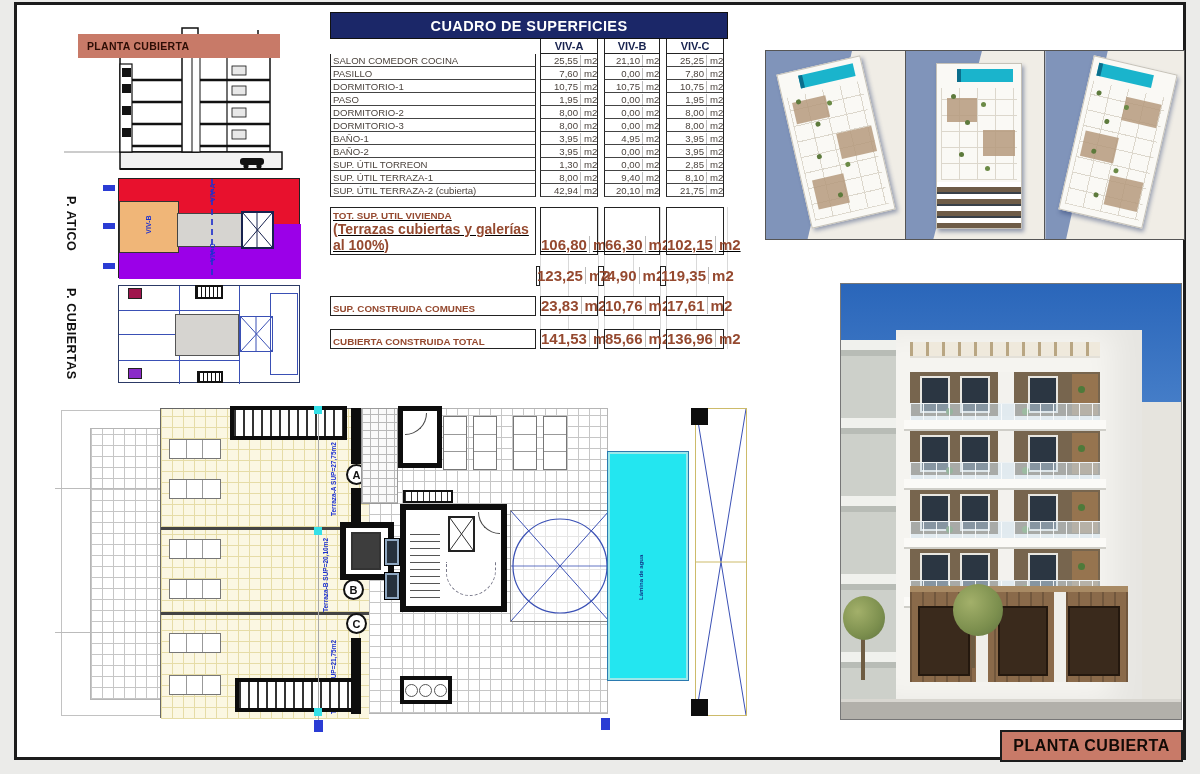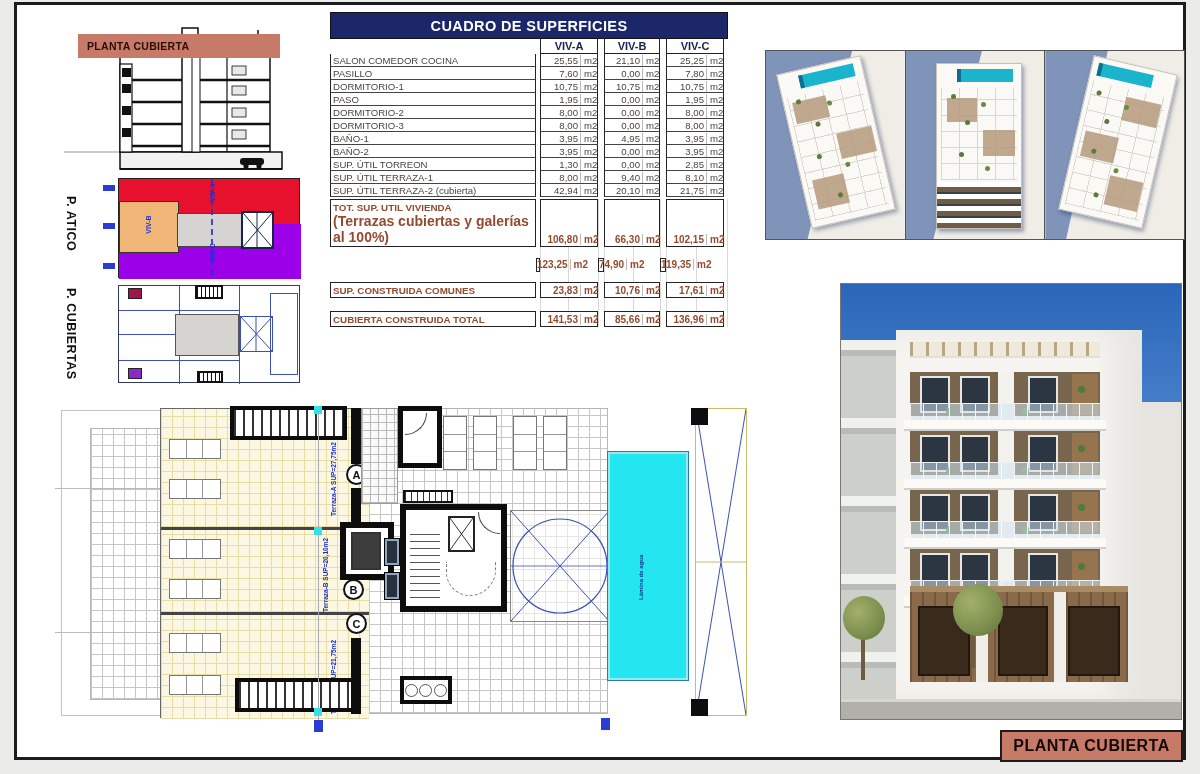--- a/index.html
+++ b/index.html
@@ -50,21 +50,21 @@
   .trow > .tval { display:flex; align-items:center; border-left:1px solid #222; border-right:1px solid #222; border-bottom:1px solid #444; font-size:9.6px; color:#4c443e; }
   .trow > .tval .num { flex:1; text-align:right; }
   .trow > .tval .unit { width:17px; text-align:left; padding-left:3px; border-left:1px solid #bbb; margin-left:2px; }
   .sumwrap { position:relative; }
   .guides { position:absolute; left:0; top:0; right:0; bottom:0; pointer-events:none; }
   .guides i { position:absolute; top:0; bottom:0; width:1px; background:#d9d9d9; }
   .srow { display:grid; grid-template-columns:206px 4px 58px 6px 56px 6px 58px; position:relative; }
   .srow .slabel { border:1.5px solid #222; padding:2px 2px 1px; color:#95492f; font-weight:bold; background:#fff; }
   .srow .slabel .l1 { font-size:9.8px; }
   .srow .slabel .l2 { font-size:14px; }
-  .srow .sval { border:1.5px solid #222; display:flex; align-items:flex-end; font-size:10px; font-weight:bold; color:#95492f; background:#fff; padding-bottom:1px; }
+  .srow .sval { border:1.5px solid #222; display:flex; align-items:flex-end; font-size:15px; font-weight:bold; color:#95492f; background:#fff; padding-bottom:1px; }
   .srow .sval .num { flex:1; text-align:right; }
   .srow .sval .unit { width:17px; text-align:left; padding-left:3px; border-left:1px solid #bbb; margin-left:2px; }
 
   
   .aerial { left:765px; top:50px; width:420px; height:190px; border:1px solid #555; display:flex; background:#fff; }
   .apanel { position:relative; flex:1; background:#f0ede6; overflow:hidden; border-right:1px solid #555; }
   .apanel:last-child { border-right:none; }
   .ashadow { position:absolute; left:0; top:0; width:100%; height:100%; background:#8094ba; }
   .abldg { position:absolute; left:27px; top:12px; width:86px; height:158px; background:#faf9f5; border:1px solid #c6c2b8;
            box-shadow:2px 3px 4px rgba(40,60,110,.45); }
@@ -437,21 +437,21 @@
         <i style="left:238px"></i>
         <i style="left:268px"></i>
       <i style="left:274px"></i>
         <i style="left:303px"></i>
         <i style="left:330px"></i>
       <i style="left:336px"></i>
         <i style="left:366px"></i>
         <i style="left:397px"></i>
     </div>
 
-    <div class="srow" style="margin-top:2px;">
+    <div class="srow" style="margin-top:10px;text-decoration:underline;">
       <div class="slabel">
           <div class="l1">TOT. SUP. UTIL VIVIENDA</div>
         <div class="l2">(Terrazas cubiertas y galerías al 100%)</div>
         </div>
         <div></div>
       <div class="sval">
           <span class="num">106,80</span>
           <span class="unit">m2</span>
         </div>
         <div></div>

